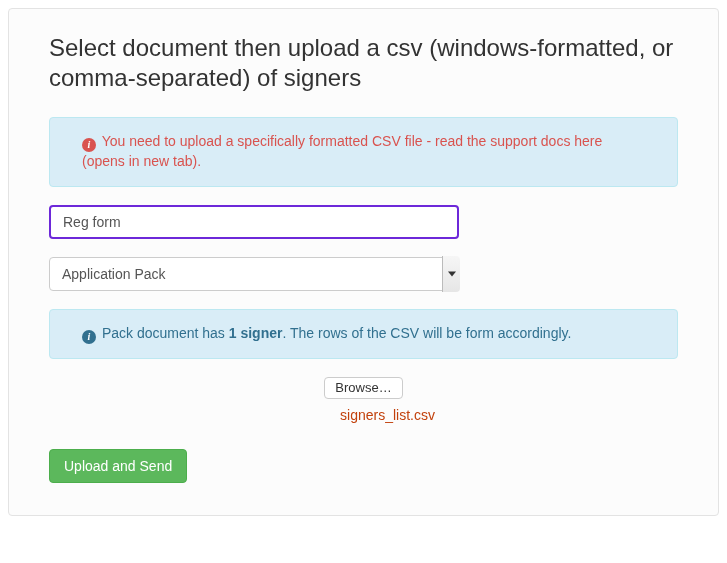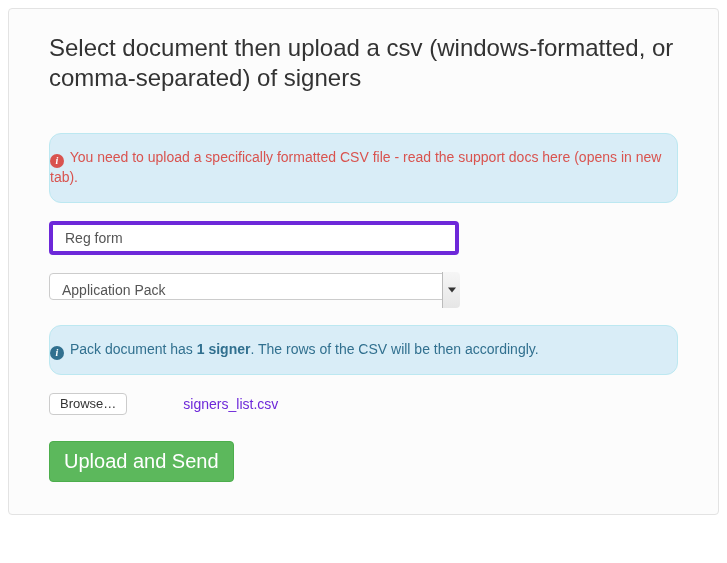--- a/index.html
+++ b/index.html
@@ -10,28 +10,28 @@
     background: #fcfcfc;
     border: 1px solid #e3e3e3;
     border-radius: 4px;
     padding: 24px 40px 32px 40px;
   }
   .page-title {
     font-size: 24px;
     font-weight: 400;
     color: #333333;
     line-height: 1.25;
-    margin-bottom: 40px;
+    margin-bottom: 24px;
   }
   .alert-info {
     background: #d9edf7;
     border: 1px solid #bce8f1;
     color: #31708f;
-    border-radius: 12px;
-    padding: 14px 0;
+    border-radius: 4px;
+    padding: 14px 32px;
     font-size: 14px;
     line-height: 1.4;
     margin-bottom: 18px;
     margin-top: 14px;
   }
   .alert-info .link-red {
     color: #d9534f;
     cursor: pointer;
   }
   .info-icon {
@@ -50,34 +50,34 @@
   }
   .info-icon.red { background: #d9534f; }
   .info-icon.blue { background: #31708f; }
   .text-input {
     width: 410px;
     height: 34px;
     padding: 6px 12px;
     font-size: 14px;
     color: #555;
     background: #fff;
-    border: 4px solid #6d28d9;
+    border: 2px solid #6d28d9;
     border-radius: 4px;
     margin-bottom: 18px;
     display: block;
   }
   .select-wrap {
     position: relative;
     width: 410px;
     height: 34px;
     margin-bottom: 18px;
   }
   .select-box {
     width: 100%;
-    height: 27px;
+    height: 34px;
     padding: 6px 28px 6px 12px;
     font-size: 14px;
     color: #555;
     background: #fff;
     border: 1px solid #ccc;
     border-radius: 4px;
     line-height: 20px;
     cursor: pointer;
   }
   .select-caret {
@@ -93,42 +93,43 @@
     align-items: center;
     justify-content: center;
     pointer-events: none;
   }
   .select-caret svg { width: 8px; height: 8px; fill: #333; }
   .file-row {
     display: flex;
     align-items: center;
     gap: 8px;
     margin: 6px 0 18px 0;
+    flex-direction: column;
   }
   .browse-btn {
     height: 22px;
     padding: 0 10px;
     font-size: 13px;
     color: #333;
     background: #fff;
     border: 1px solid #ccc;
     border-radius: 4px;
     line-height: 20px;
     cursor: pointer;
   }
   .filename {
-    color: #6d28d9;
+    color: #c2410c;
     font-size: 14px;
     margin-left: 48px;
   }
   .submit-btn {
     background: #5cb85c;
     border: 1px solid #4cae4c;
     color: #fff;
-    font-size: 20px;
+    font-size: 14px;
     padding: 8px 14px;
     border-radius: 4px;
     cursor: pointer;
     margin-top: 8px;
   }
   .bold { font-weight: 700; text-align: center; }
 </style>
 </head>
 <body>
 
@@ -147,21 +148,21 @@
     <div class="select-box">Application Pack</div>
     <div class="select-caret">
       <svg viewBox="0 0 10 10">
           <polygon points="0,2 10,2 5,8"></polygon>
         </svg>
     </div>
   </div>
 
   <div class="alert-info">
     <span class="info-icon blue">i</span>
-    <span>Pack document has </span><span class="bold">1 signer</span><span>. The rows of the CSV will be then accordingly.</span>
+    <span>Pack document has </span><span class="bold">1 signer</span><span>. The rows of the CSV will be form accordingly.</span>
   </div>
 
   <div class="file-row">
     <button class="browse-btn">Browse…</button>
     <span class="filename">signers_list.csv</span>
   </div>
 
 
   <button class="submit-btn">Upload and Send</button>
 

